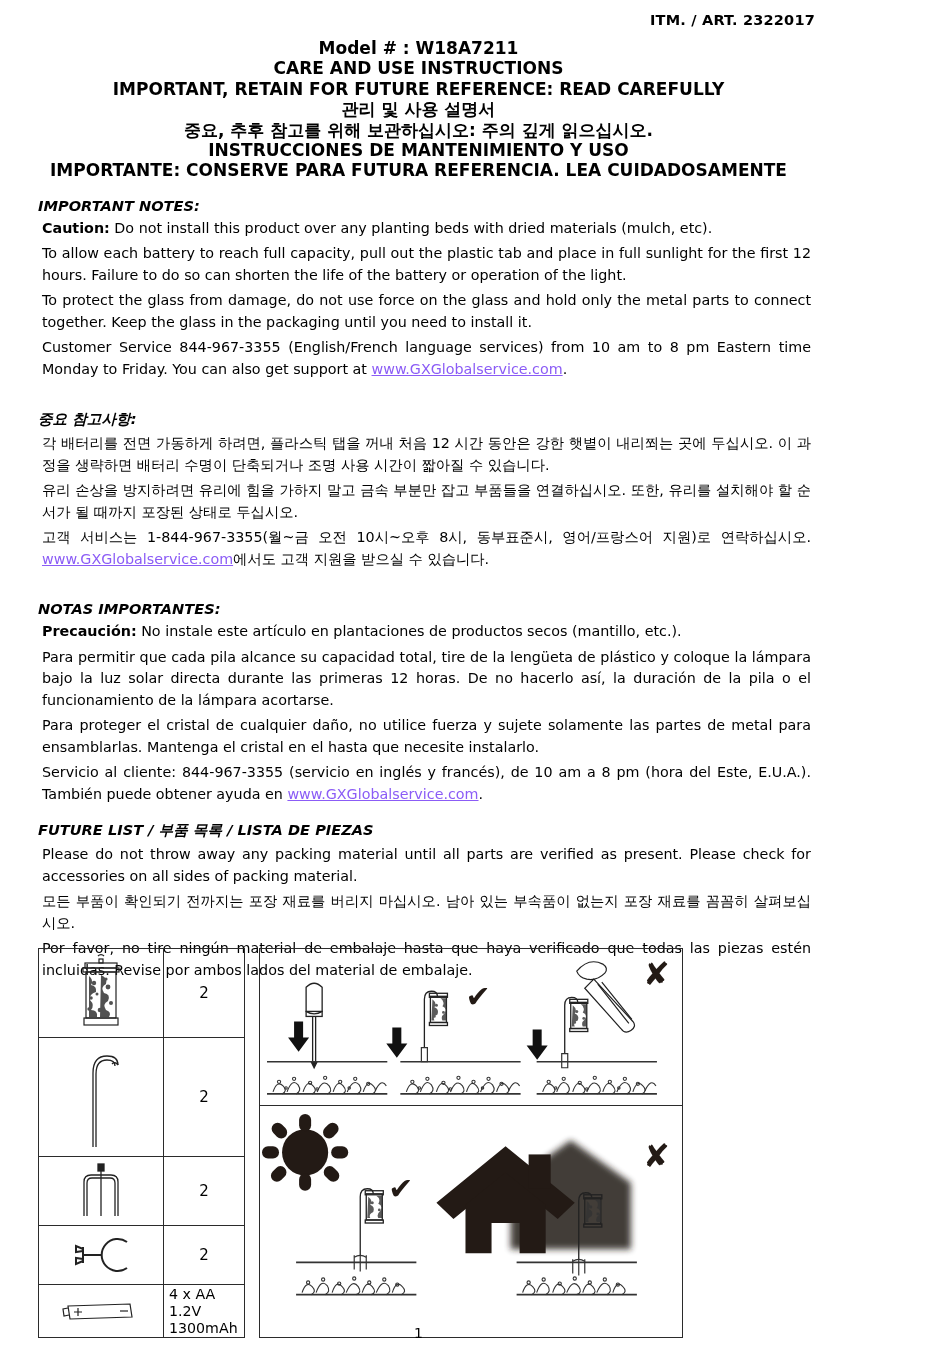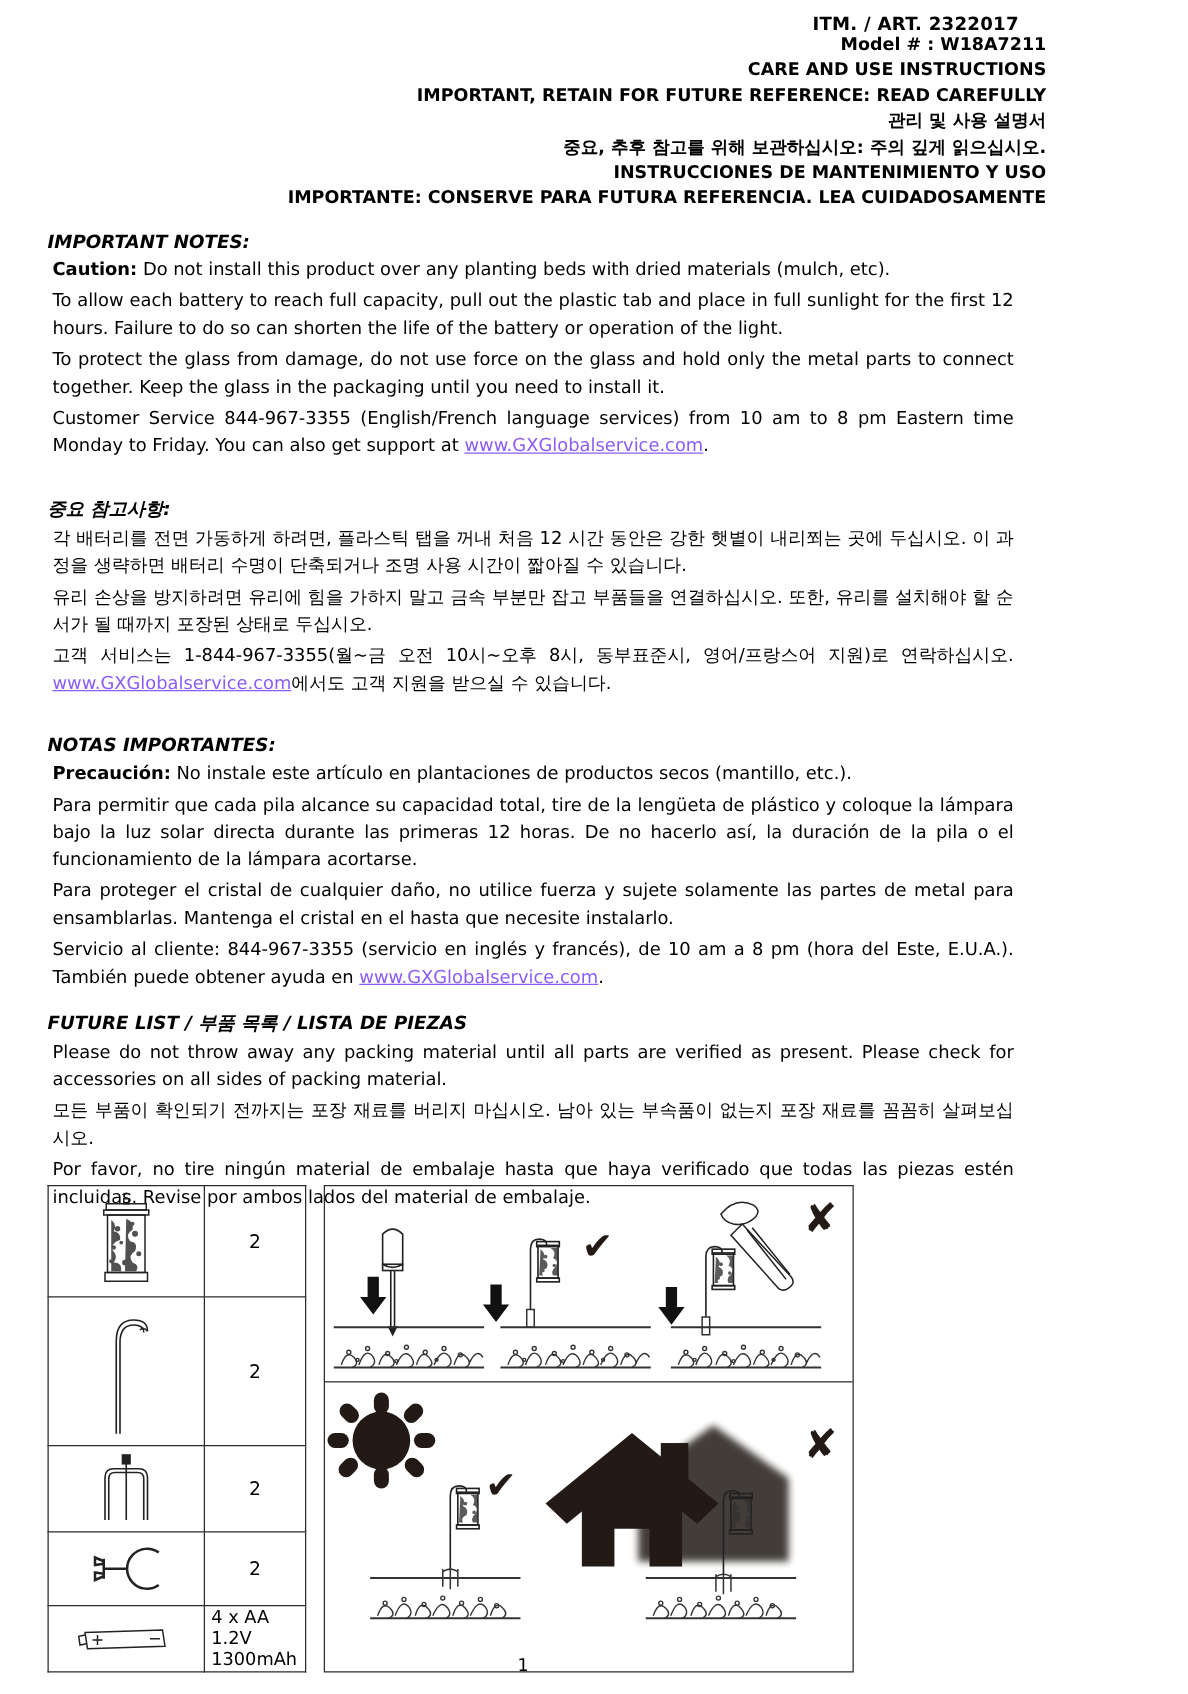--- a/index.html
+++ b/index.html
@@ -9,22 +9,22 @@
     color:#000;overflow:hidden;position:relative;
   }
   .page{position:relative;width:837px;height:1355px;box-sizing:border-box;}
 
   
   .itm{
     position:absolute;top:12px;right:22px;
     font-weight:bold;font-size:14.5px;letter-spacing:.2px;
   }
   .title-block{
-    padding-top:26px;text-align:right;
-    font-weight:bold;font-size:14px;line-height:20.4px;
+    padding-top:38px;text-align:center;
+    font-weight:bold;font-size:17px;line-height:20.4px;
   }
   .title-block div{white-space:nowrap;}
 
   
   .content{padding:0 22px 0 38px;}
   .sec-head{
     font-weight:bold;font-style:italic;font-size:14.6px;
     margin:16px 0 2px 0;
   }
   .sec-head.tight{margin-top:30px;}

